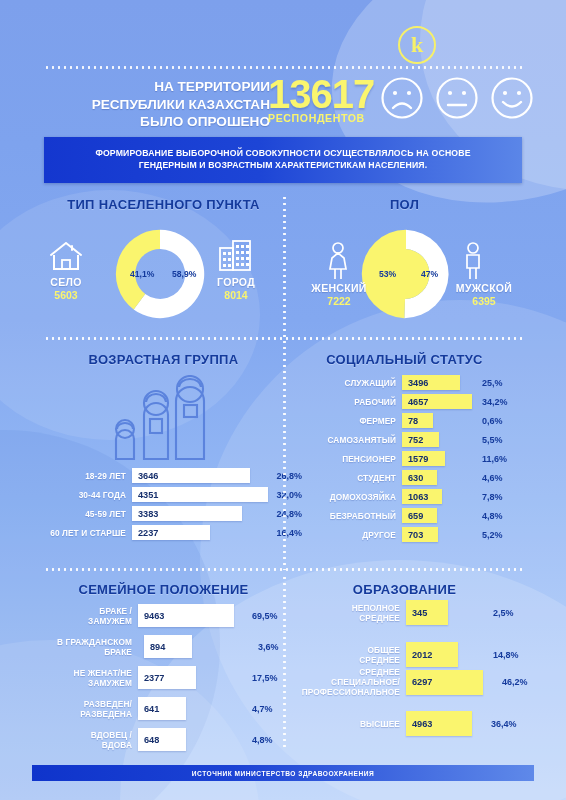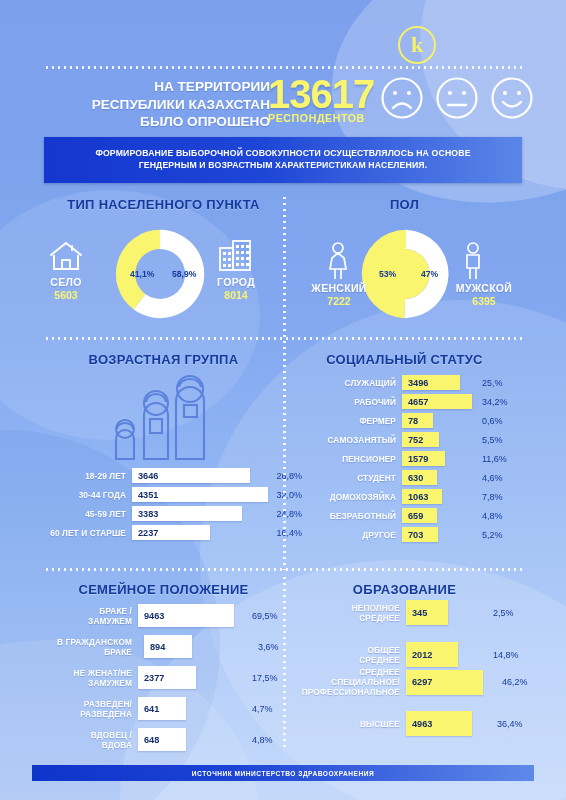--- a/index.html
+++ b/index.html
@@ -90,21 +90,21 @@
   .pct{position:absolute;color:#143a9c;font-weight:bold;font-size:8.6px;}
 
   
   .rows{position:absolute;}
   .row{display:flex;align-items:center;margin-bottom:4px;}
   .row .lbl{color:#ffffff;font-weight:bold;font-size:8.3px;text-align:right;
     line-height:10px;letter-spacing:.1px;text-shadow:0 1px 1px rgba(40,70,150,.28);}
   .row .bar{height:15px;display:flex;align-items:center;
     box-shadow:0 1px 1.5px rgba(30,60,140,.22);}
   .row .bar b{font-size:9.2px;color:#17306d;font-weight:bold;padding-left:6px;}
-  .row .pc{color:#143a9c;font-weight:normal;font-size:9px;}
+  .row .pc{color:#143a9c;font-weight:bold;font-size:9px;}
 
   .bar-white{background:#ffffff;}
   .bar-yellow{background:#faf56e;}
 
   
   .footer{position:absolute;left:32px;top:765px;width:502px;height:16px;
     background:linear-gradient(90deg,#0f34cb 0%,#1b42d4 40%,#5f89e9 100%);
     color:#ffffff;font-size:6.6px;font-weight:bold;letter-spacing:.5px;
     display:flex;align-items:center;justify-content:center;}
   svg{display:block;}
@@ -430,21 +430,21 @@
       <div class="bar bar-yellow" style="width:77px;height:25px">
           <b>6297</b>
         </div>
       <div class="pc" style="padding-left:8px;margin-left:11px">46,2%</div>
     </div>
     <div class="row">
       <div class="lbl" style="width:100px;padding-right:6px;white-space:pre-line">ВЫСШЕЕ</div>
       <div class="bar bar-yellow" style="width:66px;height:25px">
           <b>4963</b>
         </div>
-      <div class="pc" style="padding-left:8px;margin-left:17px">36,4%</div>
+      <div class="pc" style="padding-left:8px;margin-left:11px">36,4%</div>
     </div>
   </div>
 
   <div class="divv layer" style="left:283px;top:575px;height:176px"></div>
 
   <div class="footer layer">ИСТОЧНИК МИНИСТЕРСТВО ЗДРАВООХРАНЕНИЯ</div>
 
 </div>
 
 </body></html>

